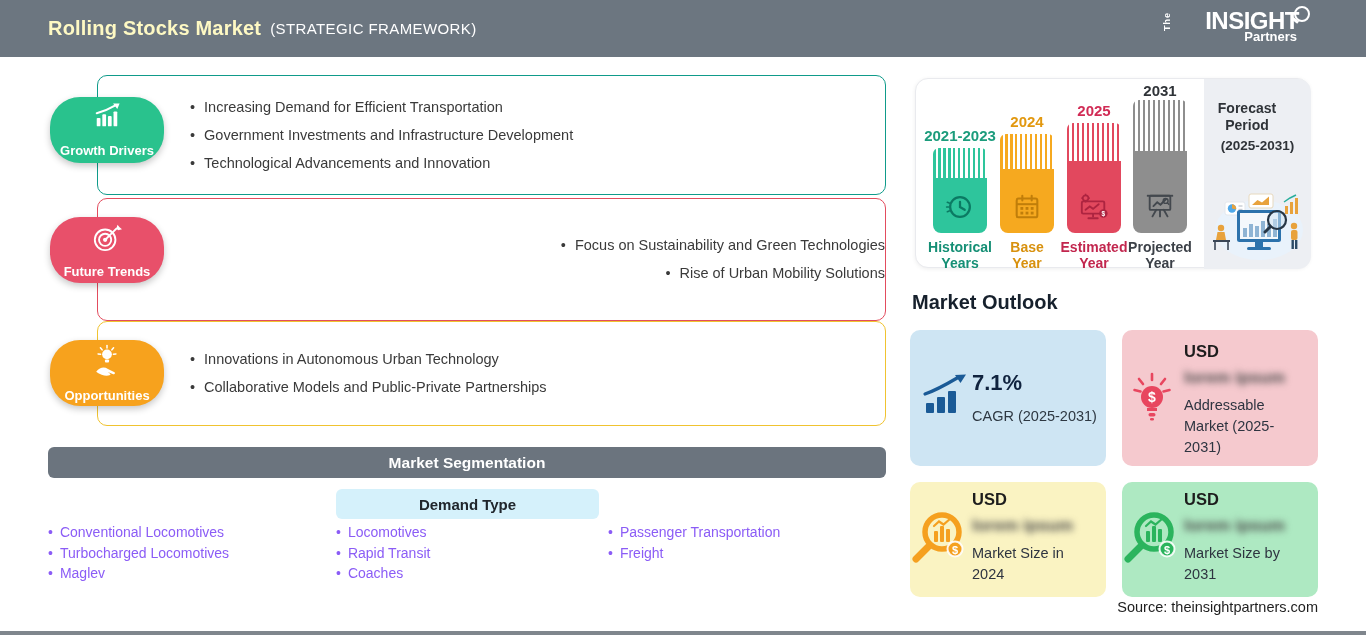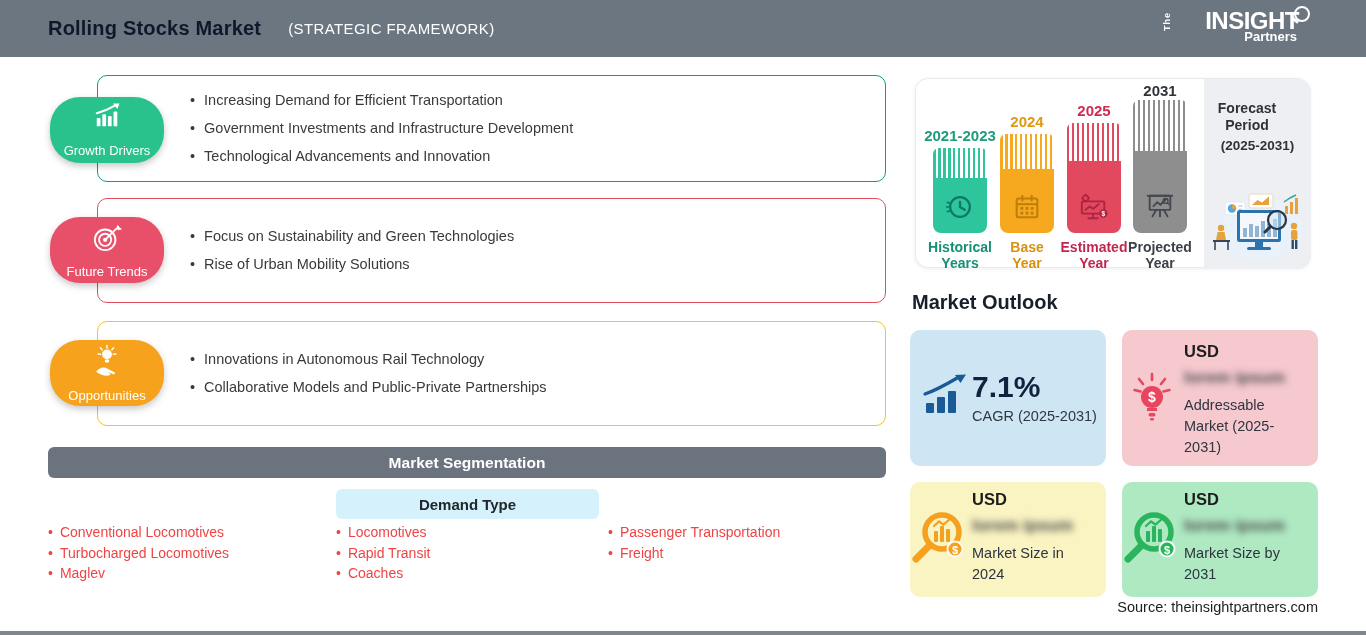--- a/index.html
+++ b/index.html
@@ -3,54 +3,54 @@
 <meta charset="utf-8">
 <style>
   html,body{margin:0;padding:0;background:#fff;}
   #canvas{
     position:relative;width:1366px;height:635px;overflow:hidden;background:#fff;
     font-family:"Liberation Sans",sans-serif;color:#2d2d2d;
   }
   
   .topbar{position:absolute;left:0;top:0;width:1366px;height:57px;background:#6C7680;}
   .title-wrap{position:absolute;left:48px;top:0;height:57px;display:flex;align-items:center;}
-  .title{font-size:20px;font-weight:bold;color:#0f172a;letter-spacing:.2px;}
-  .subtitle{font-size:15px;color:#fff;margin-left:27px;letter-spacing:.4px;}
+  .title{font-size:20px;font-weight:bold;color:#fef9c3;letter-spacing:.2px;}
+  .subtitle{font-size:15px;color:#fff;margin-left:9px;letter-spacing:.4px;}
   .logo{position:absolute;right:56px;top:9px;color:#fff;display:flex;flex-direction:column;align-items:flex-end;}
   .logo-row{display:flex;align-items:flex-start;}
   .logo-the{writing-mode:vertical-rl;transform:rotate(180deg);font-size:9px;font-weight:bold;letter-spacing:1px;margin-top:3px;margin-right:1px;}
   .logo-insight{font-size:24px;font-weight:bold;letter-spacing:-.5px;line-height:24px;margin-left:32px;}
   .logo-lens{width:12px;height:12px;border:2.5px solid #fff;border-radius:50%;margin-left:-5px;margin-top:-3px;position:relative;}
   .logo-lens:after{content:"";position:absolute;left:-4px;top:11px;width:7px;height:2.5px;background:#fff;transform:rotate(38deg);}
   .logo-partners{font-size:13px;font-weight:bold;margin-top:-3px;padding-right:13px;line-height:13px;}
   
   .fbox{position:absolute;left:97px;width:789px;border:1.6px solid;border-radius:10px;background:#fff;
         display:flex;flex-direction:column;justify-content:center;padding-left:92px;box-sizing:border-box;gap:13px;}
-  .fbox1{top:75px;height:107px;border-color:#0F9B8A;}
-  .fbox2{top:198px;height:105px;border-color:#E34C5E;}
+  .fbox1{top:75px;height:120px;border-color:#0F9B8A;}
+  .fbox2{top:198px;height:123px;border-color:#E34C5E;align-items:flex-end;}
   .fbox3{top:321px;height:105px;border-color:#F0C330;}
   .fitem{font-size:14.5px;color:#3a3a3a;line-height:15px;}
   .fitem:before{content:"•";margin-right:9px;color:#3a3a3a;}
   .badge{position:absolute;left:50px;width:114px;height:66px;border-radius:30px;display:flex;flex-direction:column;
          align-items:center;justify-content:center;box-shadow:0 3px 7px rgba(0,0,0,.22);z-index:3;}
   .badge1{top:97px;background:#29C28D;}
   .badge2{top:217px;background:#E8506A;}
   .badge3{top:340px;background:#F7A21D;}
-  .badge-label{color:#fff;font-size:13px;font-weight:normal;margin-top:12px;white-space:nowrap;}
+  .badge-label{color:#fff;font-size:13px;font-weight:bold;margin-top:12px;white-space:nowrap;}
   
   .seg-bar{position:absolute;left:48px;top:447px;width:838px;height:31px;background:#6B747E;border-radius:6px;
            display:flex;align-items:center;justify-content:center;color:#fff;font-size:15.5px;font-weight:bold;}
   .col-head{position:absolute;top:489px;height:30px;background:#D5F1FB;border-radius:6px;display:flex;align-items:center;
             justify-content:center;font-size:15px;font-weight:bold;color:#20262c;}
   .col-head.c1{left:48px;width:264px;}
   .col-head.c2{left:336px;width:263px;}
   .col-head.c3{left:624px;width:262px;}
   .col-list{position:absolute;top:525px;display:flex;flex-direction:column;gap:6.5px;}
   .col-list.c1{left:48px;} .col-list.c2{left:336px;} .col-list.c3{left:608px;}
-  .citem{font-size:14px;color:#ef4444;line-height:14px;}
+  .citem{font-size:14px;color:#8b5cf6;line-height:14px;}
   .citem:before{content:"•";margin-right:7px;}
   
   .tl-card{position:absolute;left:915px;top:78px;width:395px;height:190px;background:#fff;border:1px solid #E9EAEE;
            border-radius:13px;box-shadow:0 1px 4px rgba(0,0,0,.07);box-sizing:border-box;}
   .tl-col{position:absolute;top:0;width:54px;height:190px;}
   .tl-year{position:absolute;left:-18px;width:90px;text-align:center;font-size:15px;font-weight:bold;white-space:nowrap;}
   .tl-bar{position:absolute;left:0;width:54px;display:flex;flex-direction:column;}
   .tl-stripes{width:100%;border-radius:6px 6px 0 0;background:repeating-linear-gradient(90deg,var(--c) 0 2.5px,#ffffff 2.5px 5px);}
   .tl-solid{width:100%;flex:1;border-radius:0 0 8px 8px;background:var(--c);display:flex;align-items:flex-end;justify-content:center;padding-bottom:11px;box-sizing:border-box;}
   .tl-cap{position:absolute;top:160px;text-align:center;font-size:14px;font-weight:bold;line-height:16px;}
@@ -59,21 +59,21 @@
   .fc-range{margin-top:4px;font-size:13.5px;font-weight:bold;color:#2F3338;}
   .fc-illu{position:absolute;left:5px;bottom:5px;}
   
   .mo-head{position:absolute;left:912px;top:291px;font-size:20px;font-weight:bold;color:#16202C;}
   .card{position:absolute;border-radius:10px;}
   .card-blue{left:910px;top:330px;width:196px;height:136px;background:#CEE5F3;}
   .card-pink{left:1122px;top:330px;width:196px;height:136px;background:#F5C9CE;}
   .card-yellow{left:910px;top:482px;width:196px;height:115px;background:#FAF3C2;}
   .card-green{left:1122px;top:482px;width:196px;height:115px;background:#AEE9C2;}
   .cagr-icon{position:absolute;left:12px;top:44px;color:#1A5A96;}
-  .cagr-value{position:absolute;left:62px;top:40px;font-size:30px;font-weight:bold;color:#10233E;}
+  .cagr-value{position:absolute;left:62px;top:40px;font-size:22px;font-weight:bold;color:#10233E;}
   .cagr-label{position:absolute;left:62px;top:78px;font-size:14.5px;color:#2E3842;}
   .c2-icon{position:absolute;left:10px;top:42px;color:#E8465F;}
   .mag-icon{position:absolute;left:-2px;top:24px;}
   .mag-orange{color:#F5A01F;} .mag-green{color:#2BB45D;}
   .c2-text{position:absolute;left:62px;top:12px;width:124px;display:flex;flex-direction:column;}
   .c3-text{position:absolute;left:62px;top:8px;width:124px;display:flex;flex-direction:column;}
   .usd{font-size:16.5px;font-weight:bold;color:#1d1d1d;}
   .blurred{font-size:17px;font-weight:bold;color:#4a4a4a;filter:blur(3.5px);margin-top:7px;white-space:nowrap;}
   .c-label{font-size:14.5px;color:#2E3440;line-height:21px;margin-top:7px;}
   .source{position:absolute;right:48px;top:599px;font-size:14.5px;color:#1e1e1e;}
@@ -127,21 +127,21 @@
       <circle cx="15" cy="19" r="11" fill="none" stroke="#fff" stroke-width="2"></circle>
       <circle cx="15" cy="19" r="6.5" fill="none" stroke="#fff" stroke-width="2"></circle>
       <circle cx="15" cy="19" r="2.3" fill="#fff"></circle>
       <line x1="15" y1="19" x2="27" y2="7" stroke="#fff" stroke-width="2" stroke-linecap="round"></line>
       <path d="M27 7 L28.2 2.8 L30.4 5.6 L33 7.6 L28.8 8.8 Z" fill="#fff"></path>
     </svg>
     <span class="badge-label">Future Trends</span>
   </div>
 
   <div class="fbox fbox3">
-    <div class="fitem">Innovations in Autonomous Rail Technology</div>
+    <div class="fitem">Innovations in Autonomous Urban Technology</div>
     <div class="fitem">Collaborative Models and Public-Private Partnerships</div>
   </div>
   <div class="badge badge3">
     <svg width="32" height="32" viewBox="0 0 32 34">
       <g stroke="#fff" stroke-width="1.6" stroke-linecap="round">
         <line x1="16" y1="1.5" x2="16" y2="4.2"></line>
           <line x1="9" y1="4" x2="10.8" y2="6.2"></line>
         <line x1="23" y1="4" x2="21.2" y2="6.2"></line>
           <line x1="6.5" y1="10.5" x2="9.2" y2="10.8"></line>
         <line x1="25.5" y1="10.5" x2="22.8" y2="10.8"></line>

